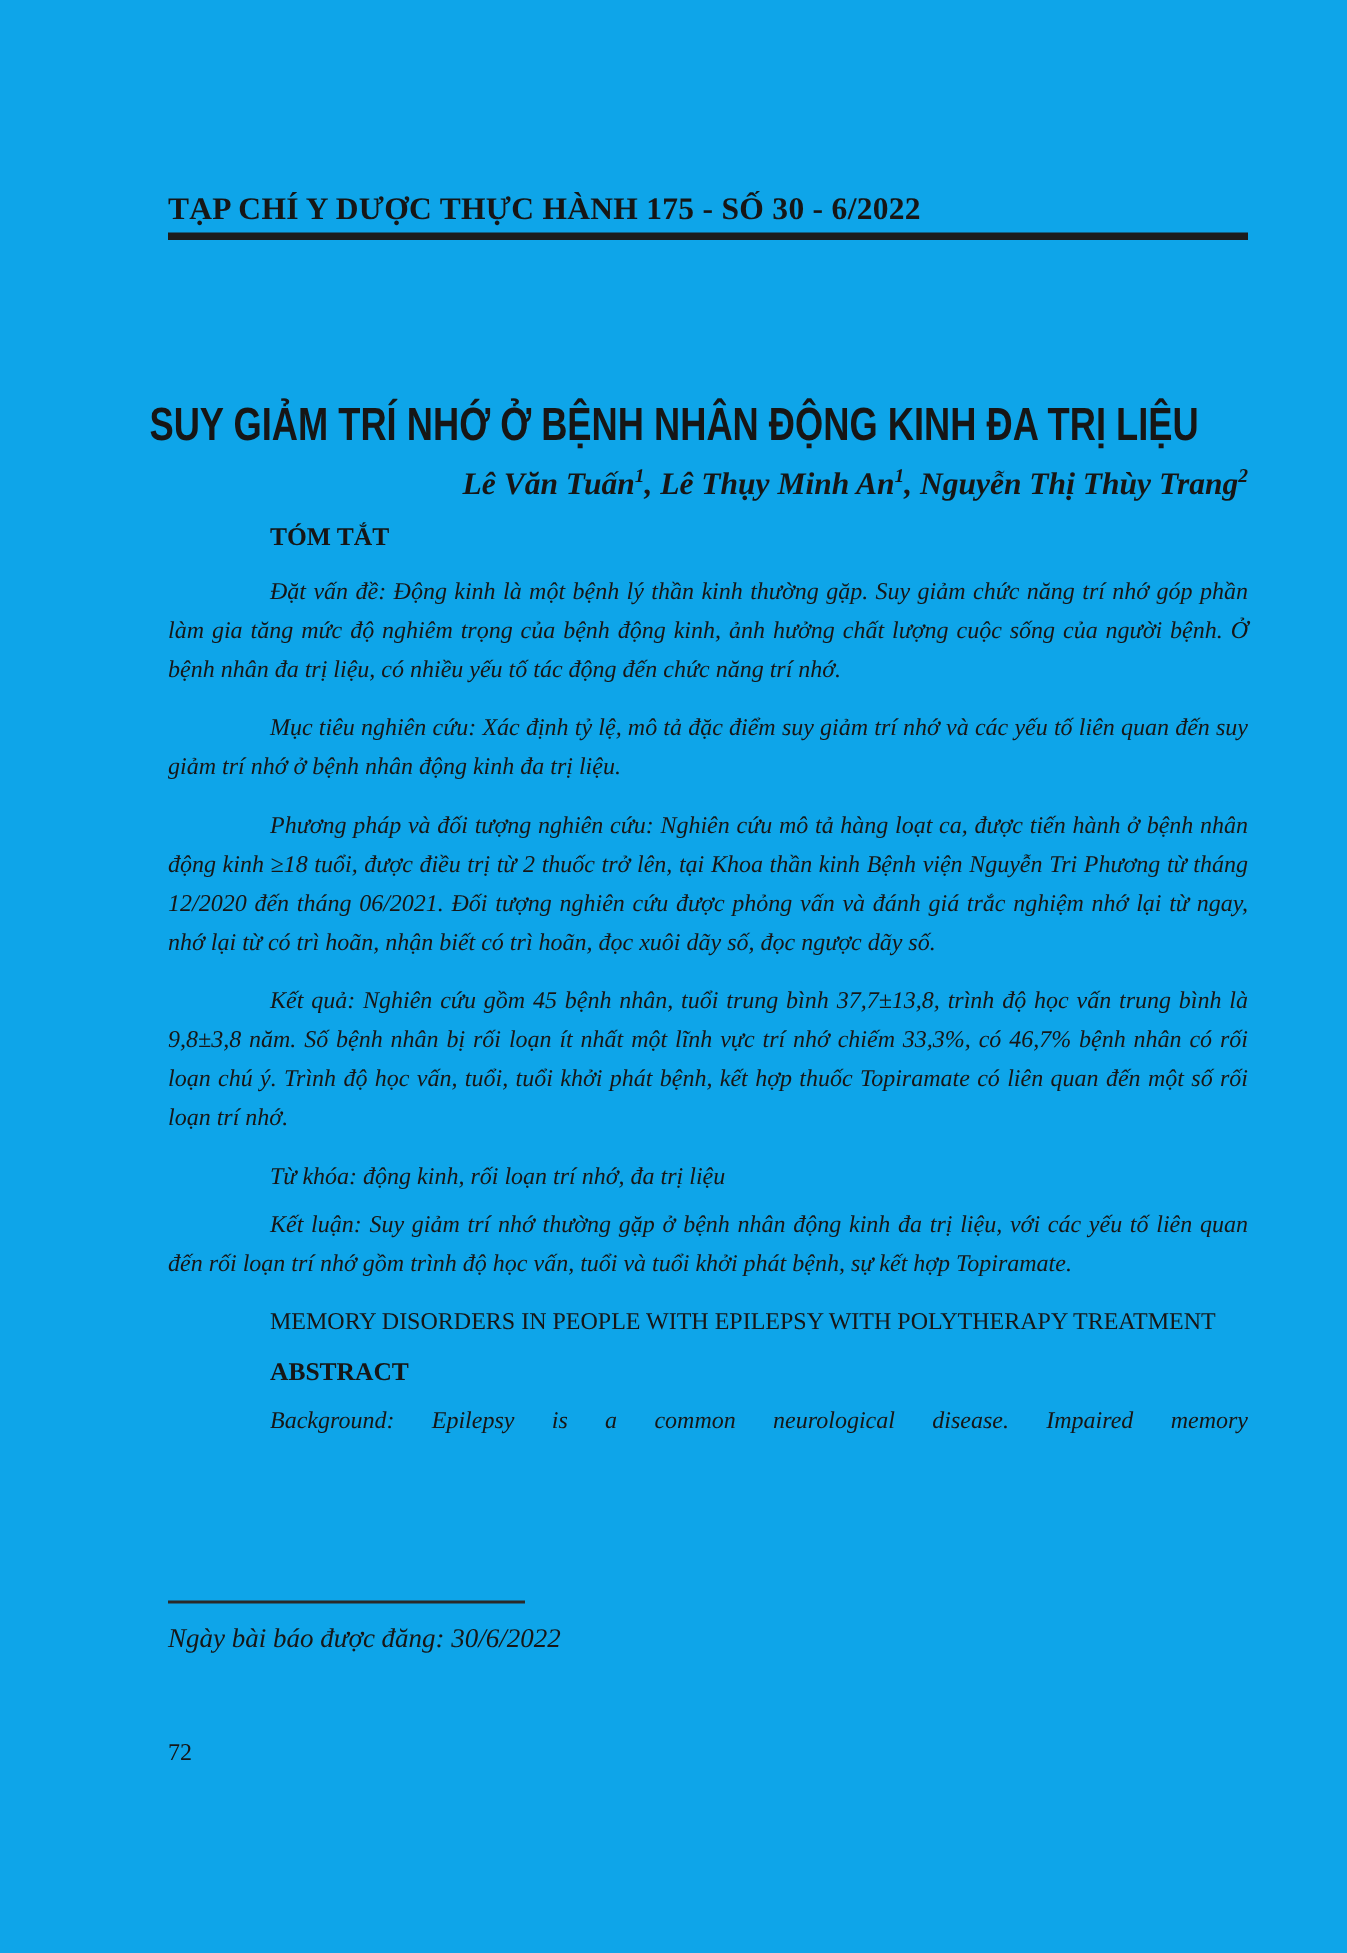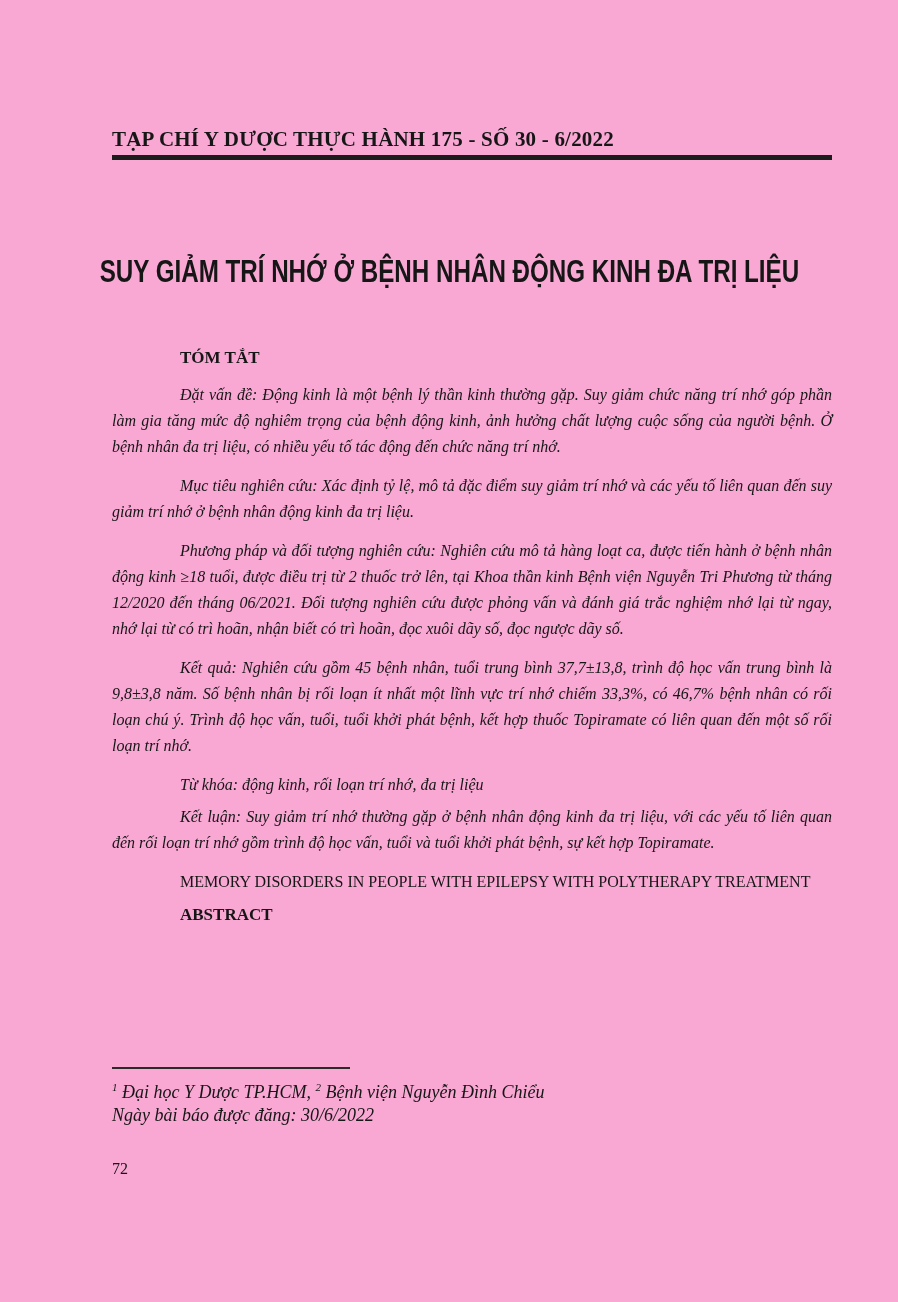--- a/index.html
+++ b/index.html
@@ -1,35 +1,35 @@
 <!DOCTYPE html>
 <html lang="vi"><head>
 <meta charset="utf-8">
 <style>
   html,body{margin:0;padding:0;background:#fff;}
   .page{
     position:relative;
     width:898px;height:1302px;
-    background:#f9a8d4;
+    background:#0ea5e9;
     color:#161616;
     font-family:"Liberation Serif",serif;
     overflow:hidden;
   }
   
   .masthead{
     position:absolute;left:112px;top:126px;width:720px;
     border-bottom:5px solid #1c1c1c;
     padding-bottom:3px;
   }
   .masthead-text{
     font-weight:bold;font-size:21px;line-height:26px;letter-spacing:.2px;
   }
   
   .title{
-    position:absolute;left:30px;top:252px;width:838px;
+    position:absolute;left:30px;top:263px;width:838px;
     margin:0;display:flex;justify-content:center;
   }
   .title span{
     font-family:"Liberation Sans",sans-serif;
     font-weight:bold;font-size:31px;line-height:40px;
     white-space:nowrap;
     transform:scaleX(0.78);transform-origin:50% 50%;
   }
   
   .authors{
@@ -82,38 +82,41 @@
 <div class="page">
 
   <header class="masthead">
     <div class="masthead-text">TẠP CHÍ Y DƯỢC THỰC HÀNH 175 - SỐ 30 - 6/2022</div>
   </header>
 
   <h1 class="title">
     <span>SUY GIẢM TRÍ NHỚ Ở BỆNH NHÂN ĐỘNG KINH ĐA TRỊ LIỆU</span>
   </h1>
 
+  <div class="authors">
+    <span><span>Lê Văn Tuấn</span><sup>1</sup><span>, </span></span><span><span>Lê Thụy Minh An</span><sup>1</sup><span>, </span></span><span><span>Nguyễn Thị Thùy Trang</span><sup>2</sup><span></span></span>
+  </div>
 
   <main class="flow">
     <h2 class="section-heading">TÓM TẮT</h2>
 
     <p class="body-para">Đặt vấn đề: Động kinh là một bệnh lý thần kinh thường gặp. Suy giảm chức năng trí nhớ góp phần làm gia tăng mức độ nghiêm trọng của bệnh động kinh, ảnh hưởng chất lượng cuộc sống của người bệnh. Ở bệnh nhân đa trị liệu, có nhiều yếu tố tác động đến chức năng trí nhớ.</p>
     <p class="body-para">Mục tiêu nghiên cứu: Xác định tỷ lệ, mô tả đặc điểm suy giảm trí nhớ và các yếu tố liên quan đến suy giảm trí nhớ ở bệnh nhân động kinh đa trị liệu.</p>
     <p class="body-para">Phương pháp và đối tượng nghiên cứu: Nghiên cứu mô tả hàng loạt ca, được tiến hành ở bệnh nhân động kinh ≥18 tuổi, được điều trị từ 2 thuốc trở lên, tại Khoa thần kinh Bệnh viện Nguyễn Tri Phương từ tháng 12/2020 đến tháng 06/2021. Đối tượng nghiên cứu được phỏng vấn và đánh giá trắc nghiệm nhớ lại từ ngay, nhớ lại từ có trì hoãn, nhận biết có trì hoãn, đọc xuôi dãy số, đọc ngược dãy số.</p>
     <p class="body-para">Kết quả: Nghiên cứu gồm 45 bệnh nhân, tuổi trung bình 37,7±13,8, trình độ học vấn trung bình là 9,8±3,8 năm. Số bệnh nhân bị rối loạn ít nhất một lĩnh vực trí nhớ chiếm 33,3%, có 46,7% bệnh nhân có rối loạn chú ý. Trình độ học vấn, tuổi, tuổi khởi phát bệnh, kết hợp thuốc Topiramate có liên quan đến một số rối loạn trí nhớ.</p>
     <p class="body-para kw-para">Từ khóa: động kinh, rối loạn trí nhớ, đa trị liệu</p>
     <p class="body-para">Kết luận: Suy giảm trí nhớ thường gặp ở bệnh nhân động kinh đa trị liệu, với các yếu tố liên quan đến rối loạn trí nhớ gồm trình độ học vấn, tuổi và tuổi khởi phát bệnh, sự kết hợp Topiramate.</p>
 
     <p class="body-para en-title">MEMORY DISORDERS IN PEOPLE WITH EPILEPSY WITH POLYTHERAPY TREATMENT</p>
 
     <h2 class="section-heading en">ABSTRACT</h2>
 
+    <p class="body-para last-justify">Background: Epilepsy is a common neurological disease. Impaired memory</p>
   </main>
 
   <footer class="footnotes">
     <div class="footnote-rule"></div>
-    <p class="footnote"><sup>1</sup><span> Đại học Y Dược TP.HCM, </span><sup>2</sup><span> Bệnh viện Nguyễn Đình Chiểu</span></p>
     <p class="footnote">Ngày bài báo được đăng: 30/6/2022</p>
   </footer>
 
   <div class="page-number">72</div>
 
 </div>
 
 </body></html>

